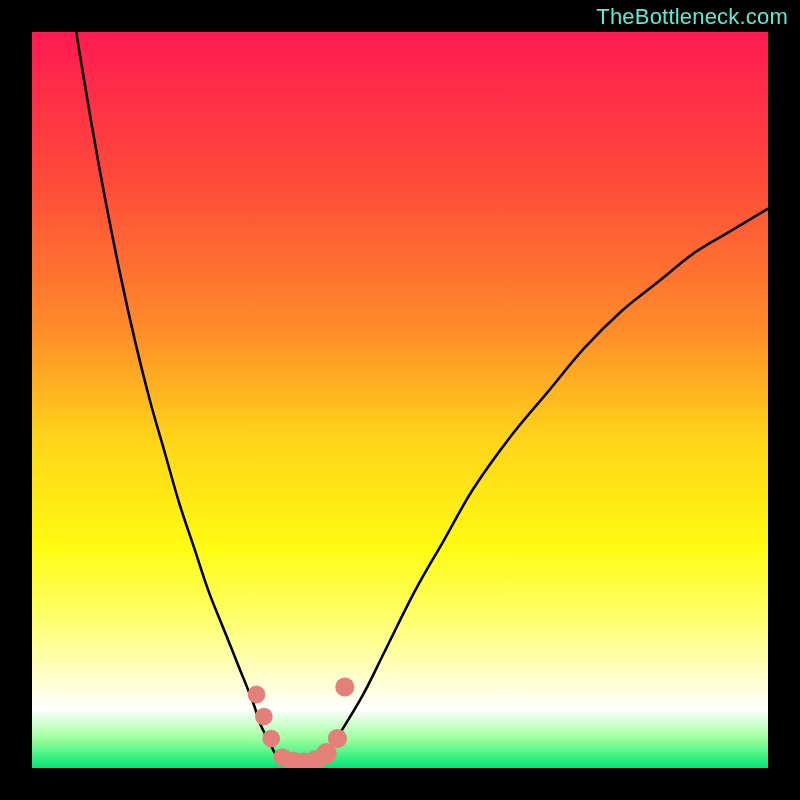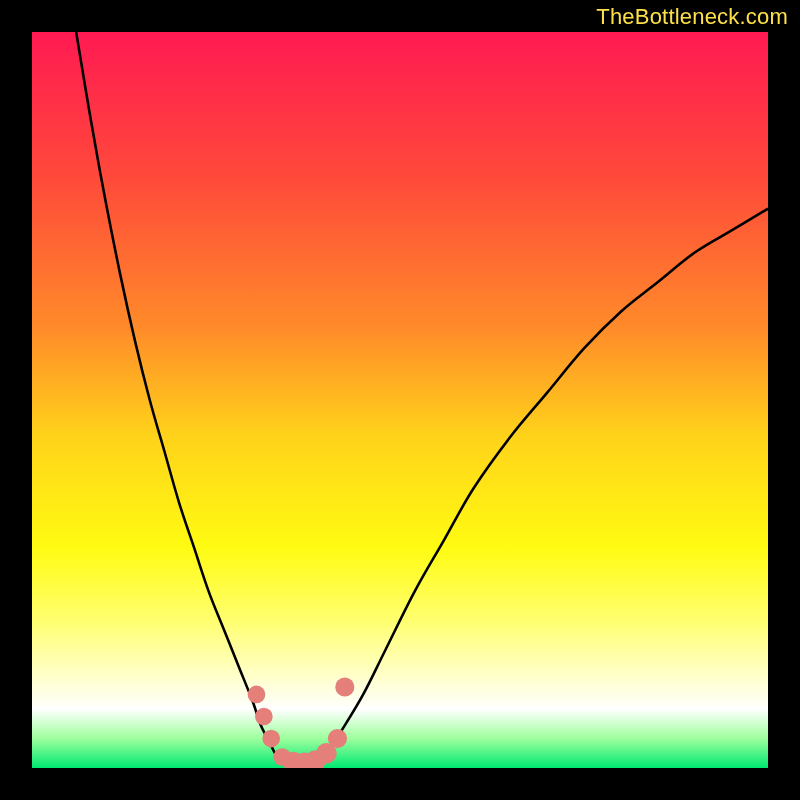--- a/index.html
+++ b/index.html
@@ -30,21 +30,21 @@
     position: absolute;
     left: 0;
     top: 0;
     width: 100%;
     height: 100%;
   }
   .watermark {
     position: absolute;
     top: 4px;
     right: 12px;
-    color: #fde047;
+    color: #5eead4;
     font-size: 22px;
     font-weight: 500;
     letter-spacing: 0.2px;
     user-select: none;
     text-align: center;
   }
   svg.curves {
     position: absolute;
     left: 0;
     top: 0;

